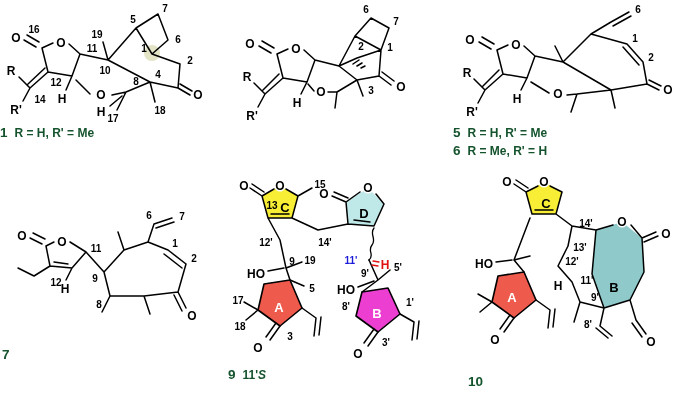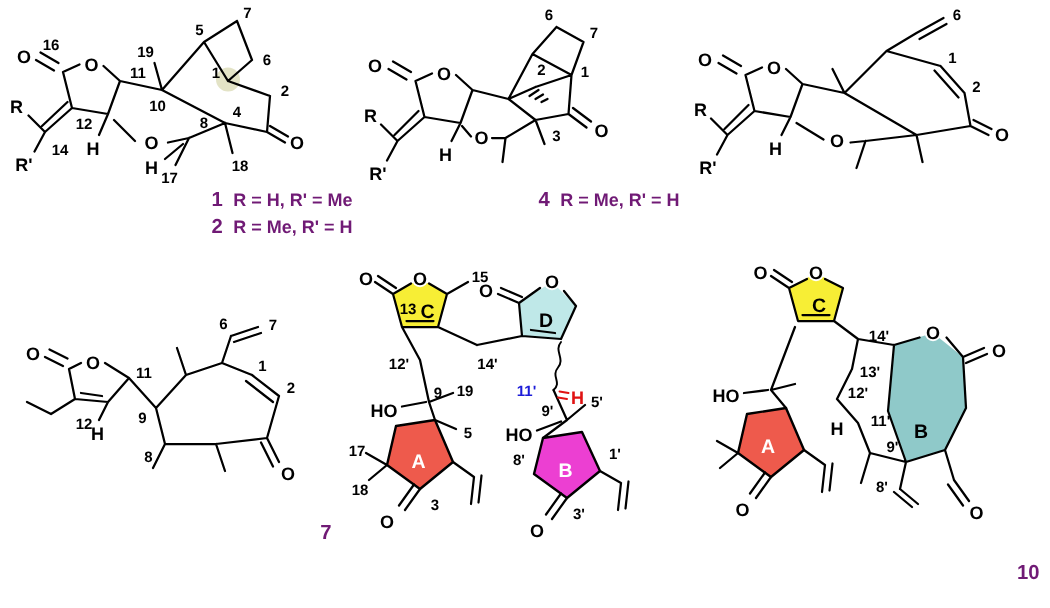--- a/index.html
+++ b/index.html
@@ -14,21 +14,21 @@
   .gap{fill:#fff;stroke:none}
   text{text-anchor:middle;fill:#000}
   .at{font-size:12px;font-weight:700}
   .lo{font-size:10px;font-weight:700}
   .rg{font-size:12px;font-weight:700}
   .rl{font-size:13px;font-weight:700}
   .wh{fill:#fff}
   .blue{fill:#1c1cd8}
   .redt{fill:#e01212}
   .redbond{stroke:#e01212;stroke-width:1.3;fill:none;stroke-linecap:round}
-  .cl{position:absolute;left:0;width:100%;text-align:right;color:#701a75}
+  .cl{position:absolute;left:0;width:100%;text-align:left;color:#14532d}
   .cl .row{line-height:18px;font-size:12px;font-weight:600}
   .cl b{font-size:13.5px;font-weight:700;margin-right:7px}
   .cl i{font-style:italic}
 </style>
 </head>
 <body>
 
 <div class="fig">
 
   <div class="panel" style="left:0;top:4;width:235px;height:164px">
@@ -56,21 +56,20 @@
       <text class="lo" x="178" y="43">6</text>
       <text class="lo" x="144" y="52">1</text>
       <text class="lo" x="190" y="64">2</text>
       <text class="lo" x="158" y="78">4</text>
       <text class="lo" x="136" y="85">8</text>
       <text class="lo" x="160" y="114">18</text>
       <text class="lo" x="113" y="122">17</text>
     </svg>
     <div class="cl" style="top:124px">
       <div class="row"><b>1</b><span>R = H, R' = Me</span></div>
-      <div class="row"><b>2</b><span>R = Me, R' = H</span></div>
     </div>
   </div>
 
   <div class="panel" style="left:233px;top:4;width:220px;height:164px">
     <svg width="220" height="122" viewBox="0 0 220 122">
       <path class="bond" d="M26,46 L38,53 M29,41 L41,48 M44,54 L55,49 M71,50 L82,60 M82,60 L74,82 M74,82 L50,78 M50,78 L44,54 M50,78 L32,94 M46,74 L30,90 M32,94 L21,83 M32,94 L25,107 M74,82 L68,94 M82,60 L106,66 M106,66 L122,36 M122,36 L138,18 M138,18 L156,28 M156,28 L148,50 M148,50 L122,36 M148,50 L124,58 M124,58 L106,66 M106,66 L124,80 M124,80 L146,76 M146,76 L148,50 M146,76 L158,85 M149,72 L161,81 M124,80 L130,96 M124,80 L104,92 M104,92 L102,108 M104,92 L95,92 M81,91 L75,84 M126,60 L120,64 M129,63 L124,66 M132,66 L128,68"></path>
       <circle class="gap" cx="63" cy="49" r="5.5"></circle>
       <circle class="gap" cx="88" cy="92" r="5.5"></circle>
       <text class="at" x="17" y="48">O</text>
       <text class="at" x="63" y="53">O</text>
@@ -79,40 +78,43 @@
       <text class="rg" x="14" y="81">R</text>
       <text class="rg" x="19" y="120">R'</text>
       <text class="at" x="64" y="107">H</text>
       <text class="lo" x="133" y="13">6</text>
       <text class="lo" x="163" y="25">7</text>
       <text class="lo" x="157" y="51">1</text>
       <text class="lo" x="128" y="50">2</text>
       <text class="lo" x="138" y="94">3</text>
     </svg>
     <div class="cl" style="top:124px">
-      <div class="row"><b>4</b><span>R = Me, R' = H</span></div>
     </div>
   </div>
 
   <div class="panel" style="left:453px;top:4;width:247px;height:164px">
     <svg width="247" height="122" viewBox="0 0 247 122">
       <path class="bond" d="M26,42 L38,49 M29,37 L41,44 M44,50 L55,45 M71,46 L82,56 M82,56 L74,78 M74,78 L50,74 M50,74 L44,50 M50,74 L32,90 M46,70 L30,86 M32,90 L21,79 M32,90 L25,103 M74,78 L68,90 M82,56 L110,62 M110,62 L138,34 M138,34 L158,22 M158,22 L176,12 M160,26 L178,16 M138,34 L174,44 M174,44 L190,62 M170,47 L186,65 M190,62 L194,84 M194,84 L206,90 M196,80 L208,86 M194,84 L158,90 M158,90 L124,94 M110,62 L158,90 M158,90 L162,108 M124,94 L118,112 M124,94 L114,95 M96,93 L78,82 M110,62 L102,46"></path>
       <circle class="gap" cx="63" cy="45" r="5.5"></circle>
       <circle class="gap" cx="105" cy="94" r="5.5"></circle>
       <text class="at" x="17" y="44">O</text>
       <text class="at" x="63" y="49">O</text>
       <text class="at" x="105" y="98">O</text>
       <text class="at" x="215" y="94">O</text>
       <text class="rg" x="14" y="77">R</text>
       <text class="rg" x="19" y="116">R'</text>
       <text class="at" x="64" y="103">H</text>
       <text class="lo" x="185" y="13">6</text>
       <text class="lo" x="182" y="42">1</text>
       <text class="lo" x="198" y="61">2</text>
     </svg>
+    <div class="cl" style="top:124px">
+      <div class="row"><b>5</b><span>R = H, R' = Me</span></div>
+      <div class="row"><b>6</b><span>R = Me, R' = H</span></div>
+    </div>
   </div>
 
   <div class="panel" style="left:2px;top:170px;width:226px;height:233px">
     <svg width="226" height="170" viewBox="0 0 226 170">
       <path class="bond" d="M28,68 L40,74 M31,63 L43,69 M44,76 L52,72 M68,72 L84,82 M84,82 L70,98 M70,98 L48,96 M48,96 L44,76 M52,92 L66,94 M48,96 L32,106 L16,98 M70,98 L64,110 M84,82 L102,102 M102,102 L108,126 M102,102 L122,80 M122,80 L116,62 M122,80 L146,72 M146,72 L152,54 M152,54 L170,48 M154,58 L172,52 M146,72 L166,80 M166,80 L184,94 M162,84 L180,98 M184,94 L176,122 M176,122 L184,138 M172,125 L180,141 M176,122 L142,126 M142,126 L108,126 M142,126 L148,144 M108,126 L100,142"></path>
       <circle class="gap" cx="60" cy="72" r="5.5"></circle>
       <text class="at" x="20" y="70">O</text>
       <text class="at" x="60" y="76">O</text>
       <text class="at" x="190" y="150">O</text>
       <text class="at" x="63" y="123">H</text>
@@ -165,20 +167,21 @@
       <text class="at" x="118" y="126">HO</text>
       <text class="lo" x="137" y="109">9'</text>
       <text class="lo" x="170" y="103">5'</text>
       <text class="lo" x="182" y="138">1'</text>
       <text class="lo" x="118" y="142">8'</text>
       <text class="lo" x="158" y="178">3'</text>
       <text class="at" x="130" y="190">O</text>
       <text class="rl wh" x="149" y="150">B</text>
     </svg>
     <div class="cl" style="top:198px">
+      <div class="row"><b>9</b><span><span>11'</span><i>S</i></span></div>
     </div>
   </div>
 
   <div class="panel" style="left:468px;top:168px;width:232px;height:237px">
     <svg width="232" height="200" viewBox="0 0 232 200">
       <polygon class="ringfill" points="58,24 76,14 94,24 88,46 64,46" fill="#f7ee35"></polygon>
       <polygon class="ringfill" points="128,62 154,54 174,70 176,104 162,132 136,140 124,106" fill="#8fc9c9"></polygon>
       <polygon class="ringsolid" points="30,108 56,104 68,132 46,150 24,134" fill="#ee5a4c"></polygon>
       <path class="bond" d="M58,24 L70,18 M82,18 L94,24 L88,46 L64,46 L58,24 M67,42 L85,42 M58,24 L46,16 M60,20 L48,12 M88,46 L104,58 M104,58 L100,78 M100,78 L90,98 M90,98 L104,114 M104,114 L112,134 M112,134 L106,154 M104,58 L128,62 M112,134 L136,140 M128,62 L145,57 M163,57 L174,70 L176,104 L162,132 L136,140 L124,106 L128,62 M174,70 L188,64 M176,74 L190,68 M162,132 L168,152 M168,152 L178,166 M164,155 L174,169 M136,140 L132,158 M132,158 L144,168 M128,160 L140,170 M28,94 L44,92 M46,92 L62,50 M46,92 L62,88 M46,92 L56,104 M24,134 L10,126 M24,134 L12,144 M46,150 L36,164 M42,147 L32,161 M68,132 L82,142 M82,142 L80,160 M87,141 L85,159"></path>
       <circle class="gap" cx="76" cy="14" r="5.5"></circle>

